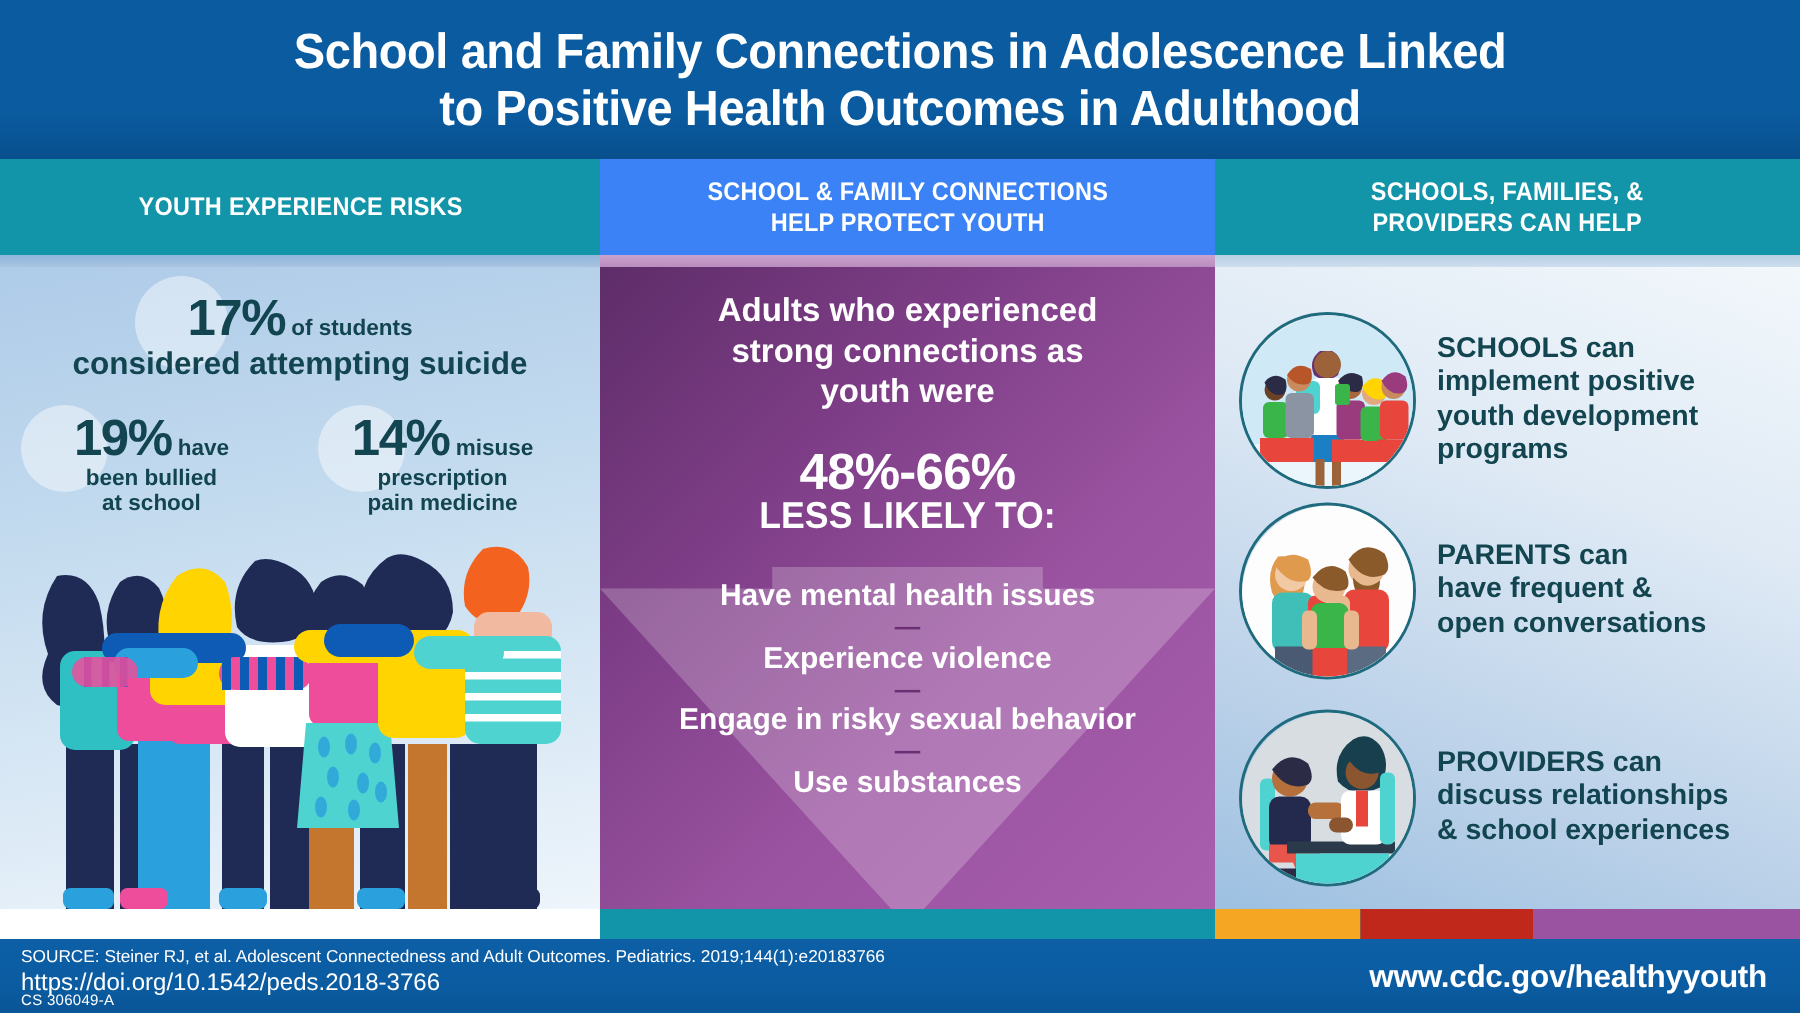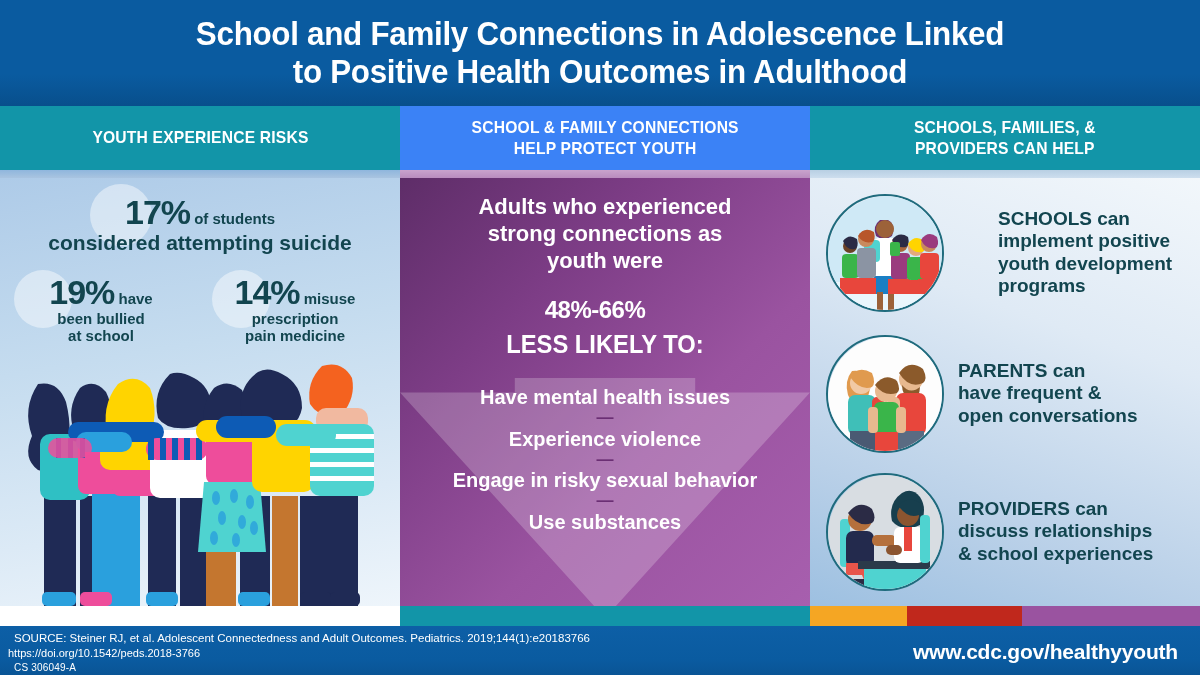--- a/index.html
+++ b/index.html
@@ -79,38 +79,38 @@
     position:absolute; left:0; top:200px; width:410px; height:240px;
     background:rgba(255,255,255,0.22);
     clip-path:polygon(28% 0%, 72% 0%, 72% 6%, 100% 6%, 50% 100%, 0% 6%, 28% 6%);
   }
   .mid-content { position:absolute; left:0; top:0; width:486px; height:428px; }
   .mid-lead {
     position:absolute; left:30px; top:16px; width:350px; text-align:center;
     color:#ffffff; font-weight:bold; font-size:22px; line-height:1.22;
   }
   .mid-pct {
-    position:absolute; left:20px; top:118px; width:350px; text-align:center;
-    color:#ffffff; font-weight:bold; font-size:24px; line-height:1.15; letter-spacing:-0.5px;
+    position:absolute; left:30px; top:118px; width:350px; text-align:center;
+    color:#ffffff; font-weight:bold; font-size:34px; line-height:1.15; letter-spacing:-0.5px;
   }
   .mid-less {
     position:absolute; left:30px; top:152px; width:350px; text-align:center;
     color:#ffffff; font-weight:bold; font-size:25px; line-height:1.15;
     transform:scaleX(0.95);
   }
   .mid-list { position:absolute; left:8px; top:205px; width:394px; }
   .mid-item {
     color:#ffffff; font-weight:bold; font-size:20px; text-align:center;
     line-height:1.1; padding:3px 0;
   }
   .mid-sep { text-align:center; color:#6b2f74; font-weight:bold; font-size:17px; line-height:0.8; }
 
   
   .action-row { position:absolute; left:8px; width:378px; height:137px; display:flex; align-items:center; }
-  .ar-1 { top:6px;gap:40px; }
+  .ar-1 { top:20px; }
   .ar-2 { top:147px; }
   .ar-3 { top:285px; }
   .circle-illu {
     width:118px; height:118px; border-radius:50%;
     border:2.5px solid #1f6b7d; flex:0 0 118px; position:relative; overflow:hidden;
     margin-left:8px;
   }
   .ar-text {
     margin-left:14px; color:#12454f; font-size:19px; line-height:1.16; font-weight:bold;
   }
@@ -124,21 +124,21 @@
   .st-c { left:810px; width:97px;  background:#f5a623; }
   .st-d { left:907px; width:115px; background:#c0281c; }
   .st-e { left:1022px; width:178px; background:#9a53a0; }
 
   
   .footer {
     position:absolute; left:0; top:626px; width:1200px; height:61px;
     background:linear-gradient(180deg,#0d5fa6 0%,#0a5ba0 55%,#094f8d 100%);
   }
   .src-line1 { position:absolute; left:14px; top:6px; color:#ffffff; font-size:11.5px; }
-  .src-line2 { position:absolute; left:8px; top:21px; color:#ffffff; font-size:11px; }
+  .src-line2 { position:absolute; left:14px; top:21px; color:#ffffff; font-size:16px; }
   .src-line3 { position:absolute; left:14px; top:36px; color:#ffffff; font-size:10px; letter-spacing:0.2px; }
   .cdc-url {
     position:absolute; right:22px; top:14px; color:#ffffff;
     font-weight:bold; font-size:21px; letter-spacing:-0.2px;
   }
 </style>
 </head>
 <body>
 
 <div class="infographic">

